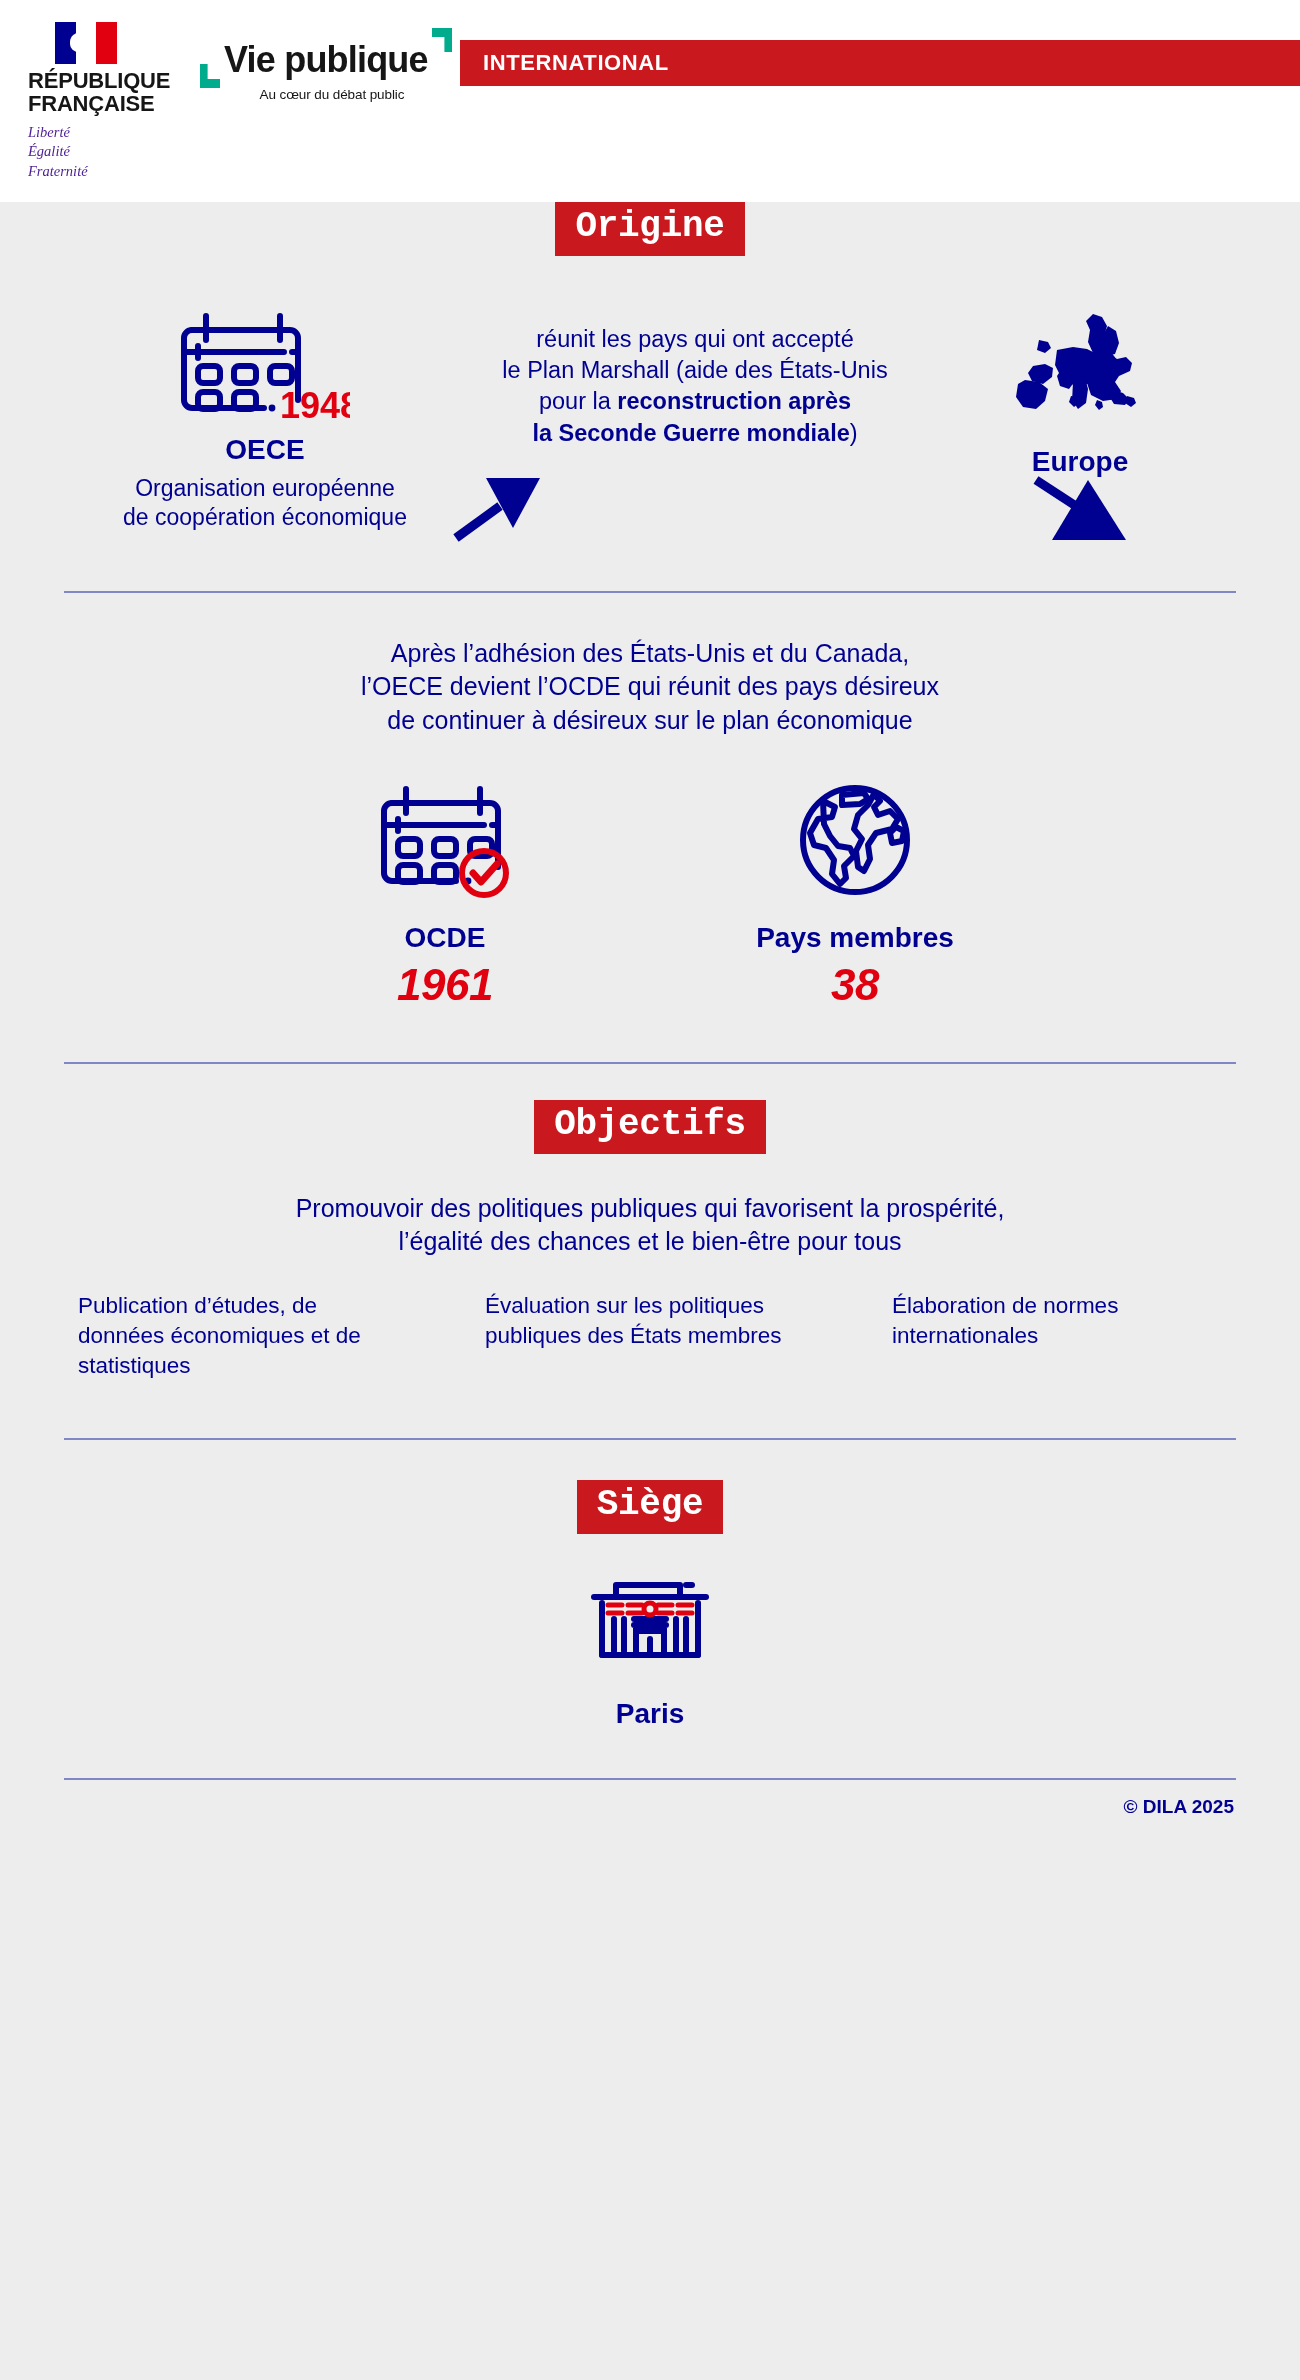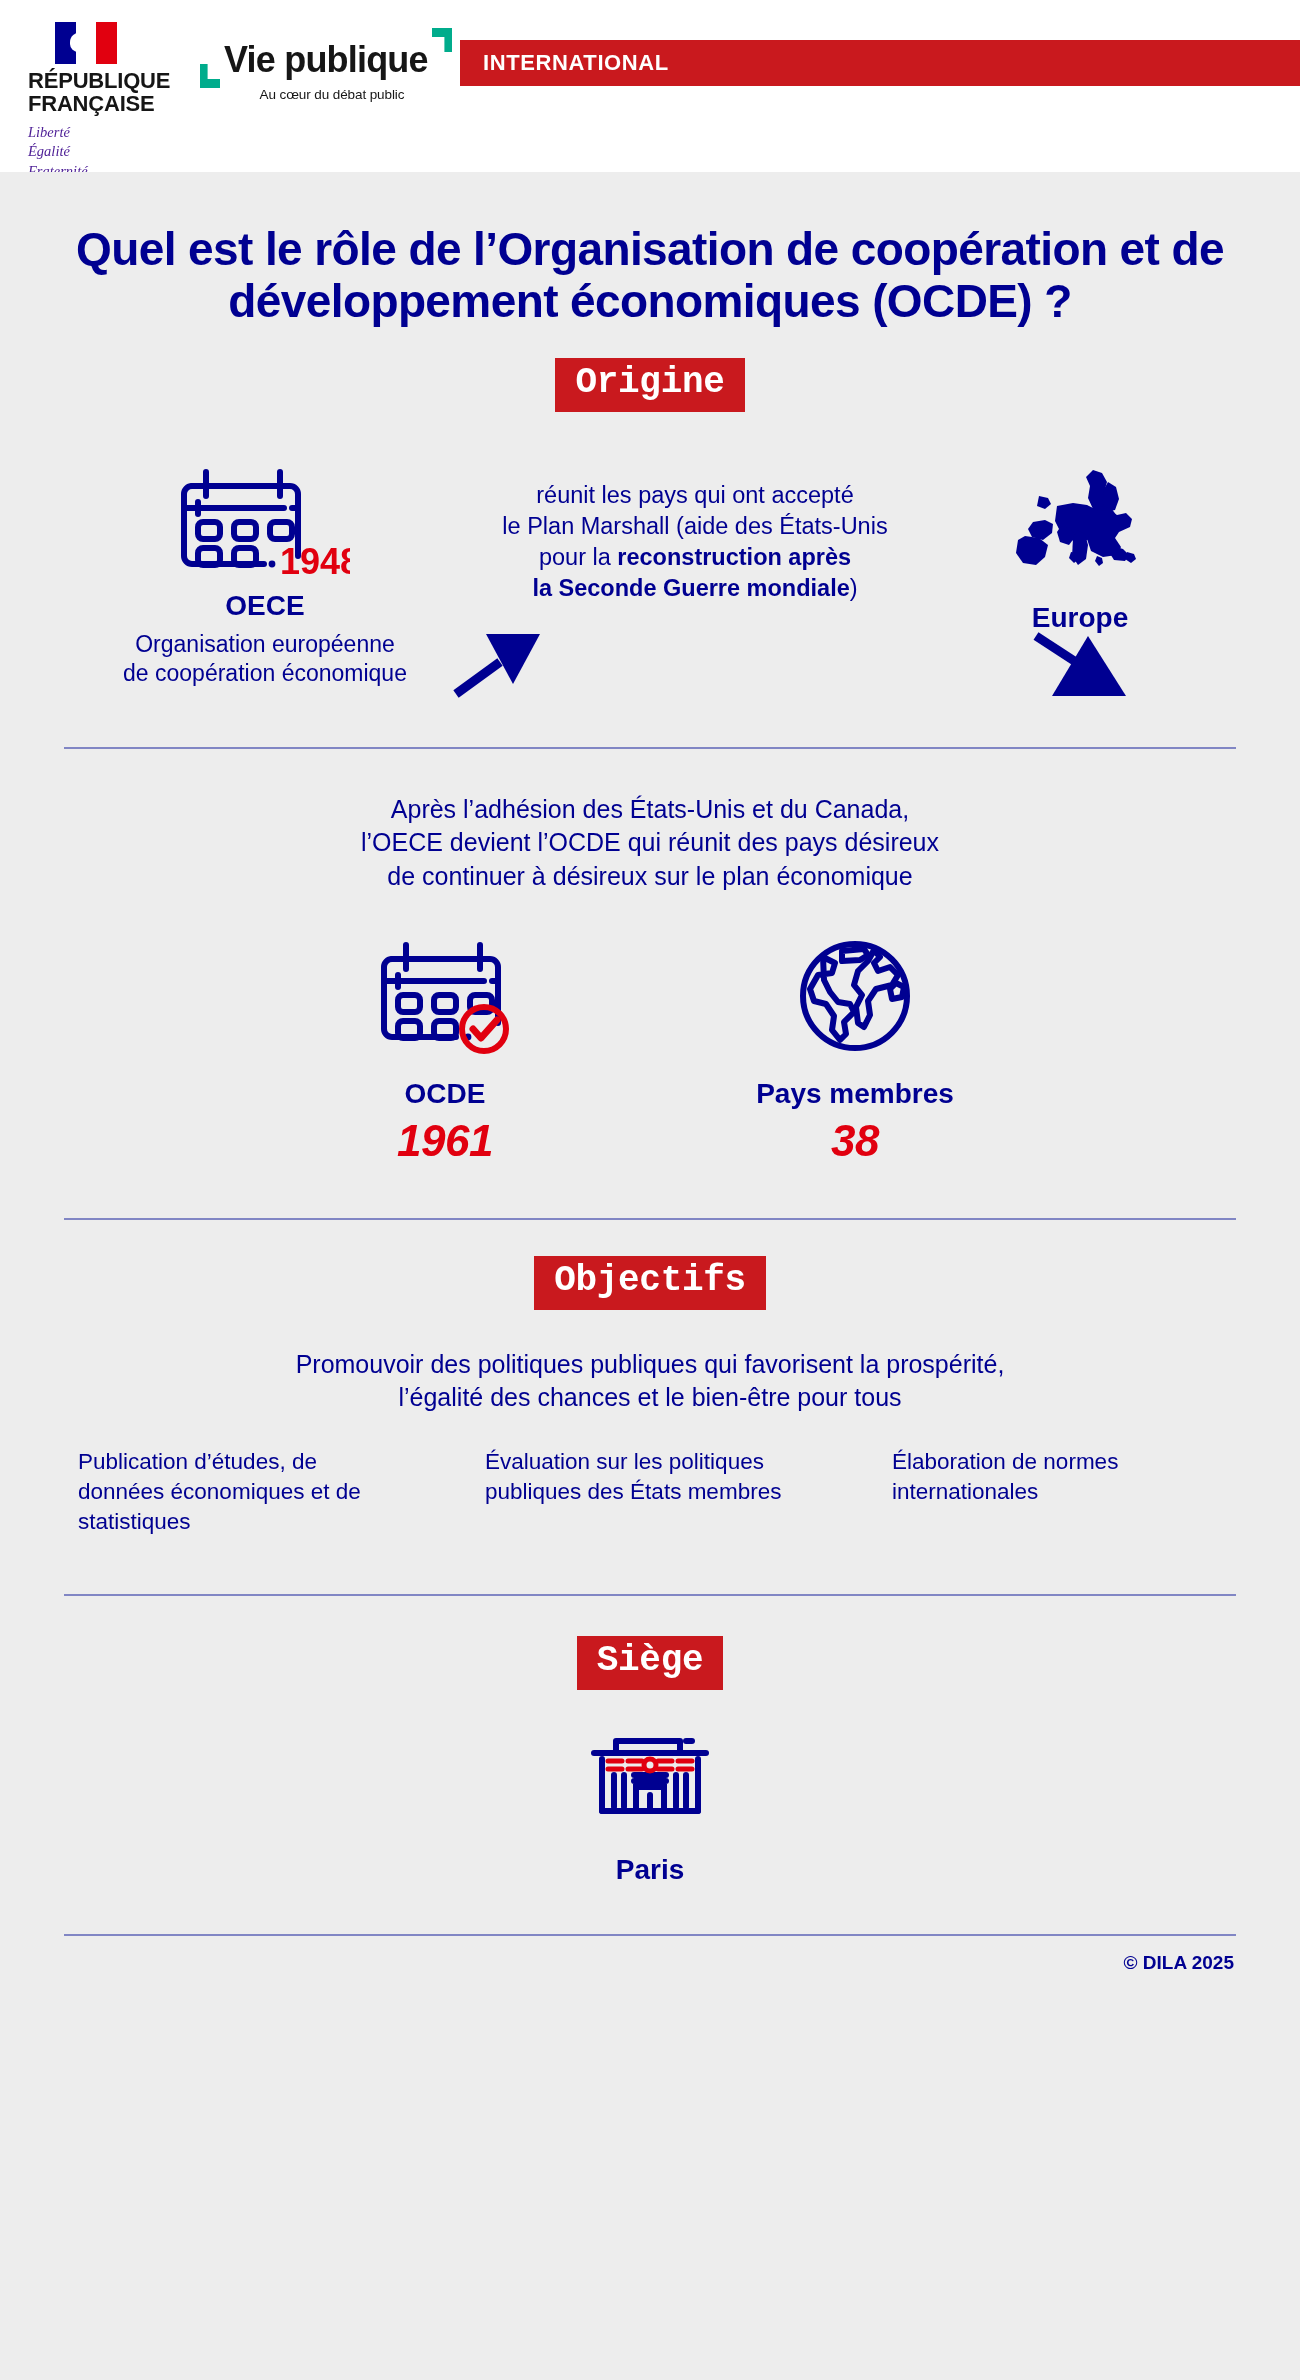--- a/index.html
+++ b/index.html
@@ -308,21 +308,20 @@
 
   </div>
 
   <div class="cat-badge">
     <span>INTERNATIONAL</span>
   </div>
 </div>
 
 <div class="canvas">
 
-  <h1 class="page-title">Quel est le rôle de l’Organisation de coopération et de développement économiques (OCDE) ?</h1>
 
   <div class="pill-wrap" style="margin-top:30px;">
     <span class="pill">Origine</span>
   </div>
 
   <div class="origine-row">
 
     <div class="col-oece">
       <div class="icon-cal">
         <svg width="170" height="110" viewBox="0 0 170 110">

